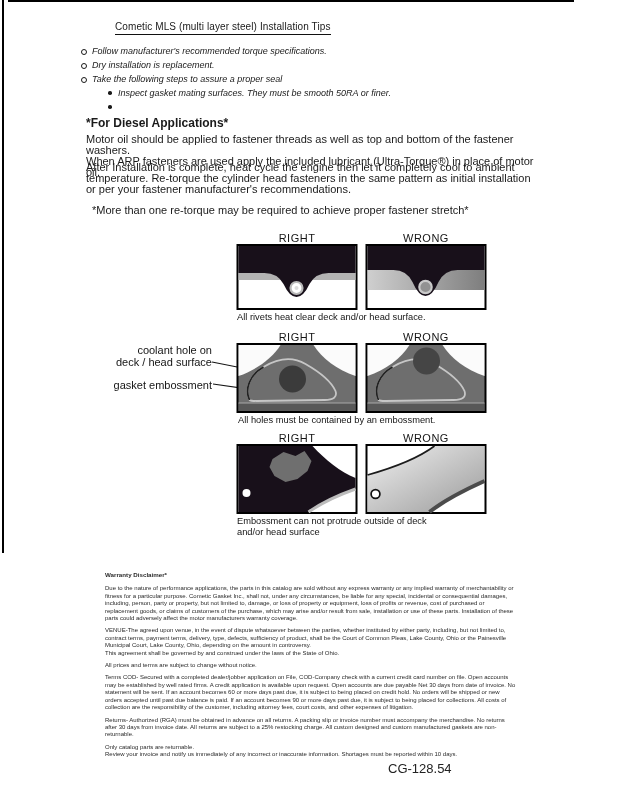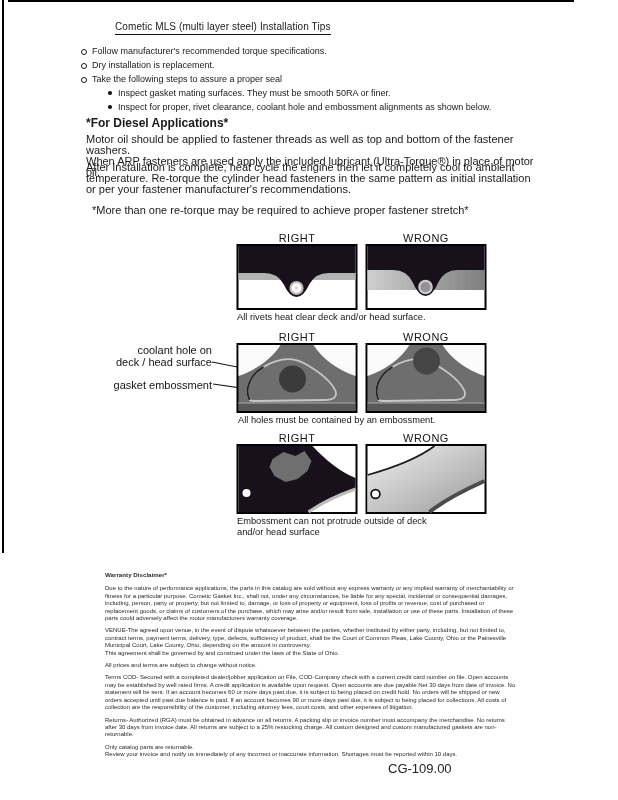--- a/index.html
+++ b/index.html
@@ -6,21 +6,21 @@
   .page{
     position:relative;width:618px;height:800px;background:#ffffff;
     font-family:"Liberation Sans", sans-serif;color:#1a1a1a;overflow:hidden;
   }
   .abs{position:absolute;}
   .scan-border{background:#000;}
   .title{
     font-size:10px;font-weight:normal;letter-spacing:.1px;
     border-bottom:1.5px solid #111;padding-bottom:2px;white-space:nowrap;
   }
-  .bullets{width:460px;font-size:9px;line-height:14px;}
+  .bullets{width:460px;font-size:9px;line-height:14px;font-style:italic;}
   .b-row{position:relative;padding-left:13px;}
   .b-row .ring{
     position:absolute;left:2px;top:4.5px;width:4px;height:4px;
     border:1px solid #1a1a1a;border-radius:50%;
   }
   .sb-row{position:relative;margin-left:28px;padding-left:11px;}
   .sb-row .dot{
     position:absolute;left:1px;top:5px;width:3.5px;height:3.5px;
     background:#1a1a1a;border-radius:50%;
   }
@@ -43,21 +43,21 @@
   <div class="abs scan-border" style="left:8px;top:0;width:566px;height:2px;"></div>
   <div class="abs scan-border" style="left:2px;top:0;width:2px;height:553px;"></div>
 
   <div class="abs title" style="left:115px;top:21px;">Cometic MLS (multi layer steel) Installation Tips</div>
 
   <div class="abs bullets" style="left:79px;top:44px;">
     <div class="b-row"><span class="ring"></span><span>Follow manufacturer's recommended torque specifications.</span></div>
     <div class="b-row"><span class="ring"></span><span>Dry installation is replacement.</span></div>
     <div class="b-row"><span class="ring"></span><span>Take the following steps to assure a proper seal</span></div>
     <div class="sb-row"><span class="dot"></span><span>Inspect gasket mating surfaces.  They must be smooth 50RA or finer.</span></div>
-    <div class="sb-row"><span class="dot"></span><span>Inspect for proper, rivet clearance, coolant hole and embossment alignments as shown below.</span></div>
+    <div class="sb-row"><span class="dot"></span></div>
   </div>
 
   <div class="abs h2" style="left:86px;top:116px;">*For Diesel Applications*</div>
   <div class="abs body-p" style="left:86px;top:134px;">Motor oil should be applied to fastener threads as well as top and bottom of the fastener washers.
 When ARP fasteners are used apply the included lubricant (Ultra-Torque®) in place of motor oil.</div>
   <div class="abs body-p" style="left:86px;top:162px;">After Installation is complete, heat cycle the engine then let it completely cool to ambient
 temperature. Re-torque the cylinder head fasteners in the same pattern as initial installation
 or per your fastener manufacturer's recommendations.</div>
   <div class="abs body-p" style="left:92px;top:205px;">*More than one re-torque may be required to achieve proper fastener stretch*</div>
 
@@ -149,15 +149,15 @@
     <p>Due to the nature of performance applications, the parts in this catalog are sold without any express warranty or any implied warranty of merchantability or fitness for a particular purpose.  Cometic Gasket Inc., shall not, under any circumstances, be liable for any special, incidental or consequential damages, including, person, party or property, but not limited to, damage, or loss of property or equipment, loss of profits or revenue, cost of purchased or replacement goods, or claims of customers of the purchase, which may arise and/or result from sale, installation or use of these parts.  Installation of these parts could adversely affect the motor manufacturers warranty coverage.</p>
     <p>VENUE-The agreed upon venue, in the event of dispute whatsoever between the parties, whether instituted by either party, including, but not limited to, contract terms, payment terms, delivery, type, defects, sufficiency of product, shall be the Court of Common Pleas, Lake County, Ohio or the Painesville Municipal Court, Lake County, Ohio, depending on the amount in controversy.
 This agreement shall be governed by and construed under the laws of the State of Ohio.</p>
     <p>All prices and terms are subject to change without notice.</p>
     <p>Terms COD- Secured with a completed dealer/jobber application on File, COD-Company check with a current credit card number on file.  Open accounts may be established by well rated firms.  A credit application is available upon request.  Open accounts are due payable Net 30 days from date of invoice.  No statement will be sent.  If an account becomes 60 or more days past due, it is subject to being placed on credit hold.  No orders will be shipped or new orders accepted until past due balance is paid.  If an account becomes 90 or more days past due, it is subject to being placed for collections.  All costs of collection are the responsibility of the customer, including attorney fees, court costs, and other expenses of litigation.</p>
     <p>Returns- Authorized (RGA) must be obtained in advance on all returns.  A packing slip or invoice number must accompany the merchandise.  No returns after 30 days from invoice date.  All returns are subject to a 25% restocking charge.  All custom designed and custom manufactured gaskets are non-returnable.</p>
     <p>Only catalog parts are returnable.
 Review your invoice and notify us immediately of any incorrect or inaccurate information.  Shortages must be reported within 10 days.</p>
   </div>
 
-  <div class="abs pagenum" style="left:388px;top:761px;">CG-109.00</div>
+  <div class="abs pagenum" style="left:388px;top:761px;">CG-128.54</div>
 
 </div>
 
 </body></html>

